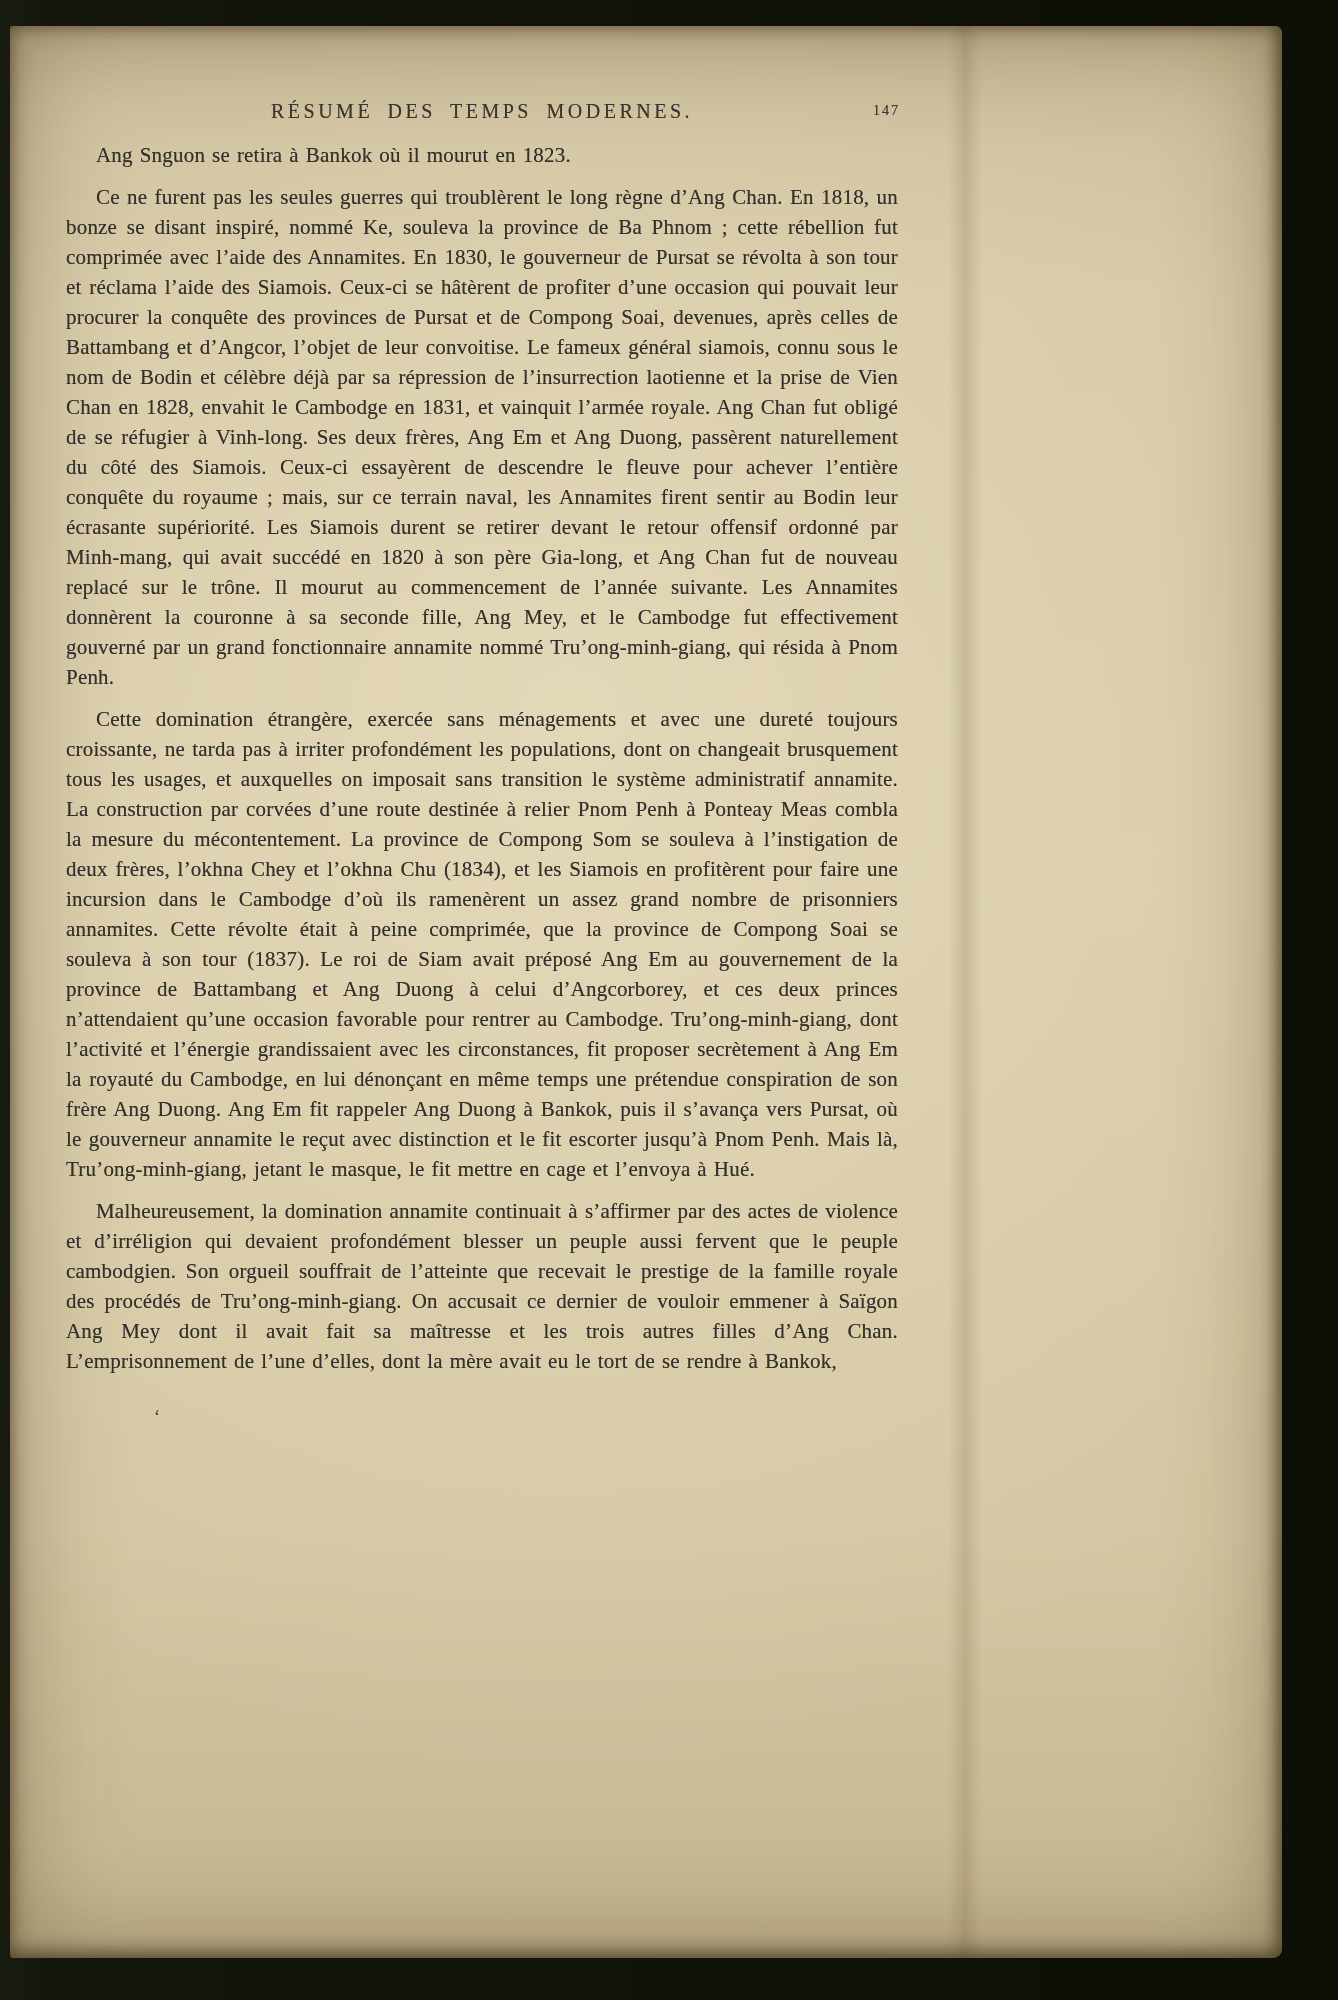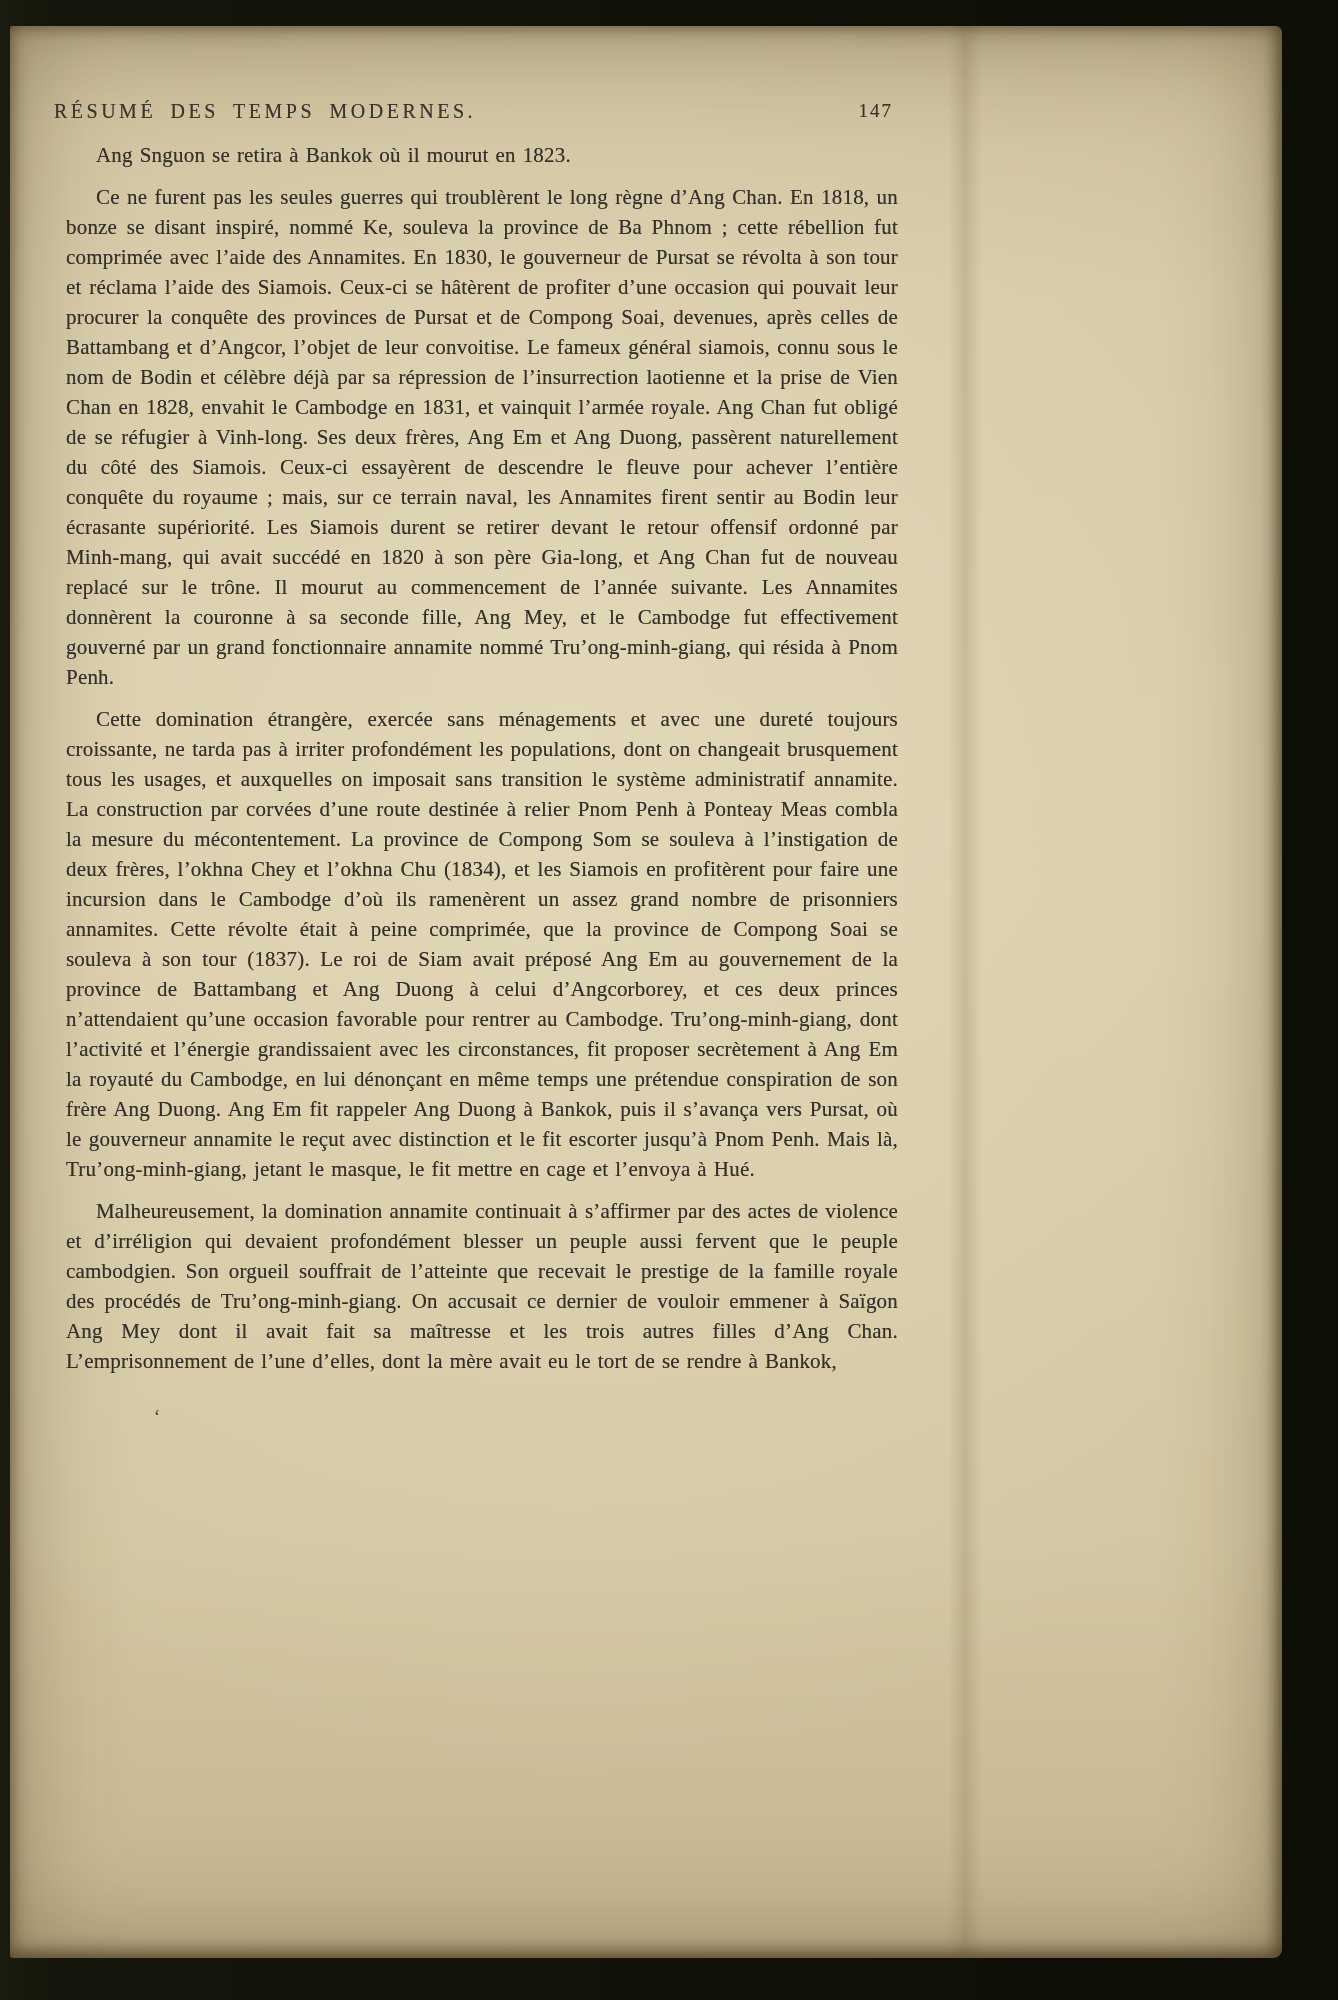--- a/index.html
+++ b/index.html
@@ -52,35 +52,35 @@
     color: #33302a;
     font-size: 21px;
     line-height: 30px;
     text-align: justify;
     hyphens: auto;
     -webkit-hyphens: auto;
     text-shadow: 0 0 0.6px rgba(51,48,42,0.55);
   }
   .header {
     position: relative;
-    text-align: left;
+    text-align: center;
     height: 30px;
     margin-bottom: 14px;
   }
   .running-title {
     font-size: 20px;
     letter-spacing: 3.5px;
     word-spacing: 6px;
     color: #3a362e;
   }
   .page-number {
     position: absolute;
-    right: 17px;
+    right: 10px;
     top: 0;
-    font-size: 19px;
+    font-size: 14px;
     letter-spacing: 2px;
     color: #3a362e;
   }
   .para {
     margin: 12px;
     text-indent: 30px;
     word-spacing: 1.5px;
     letter-spacing: 0.2px;
   }
   .artifact {

